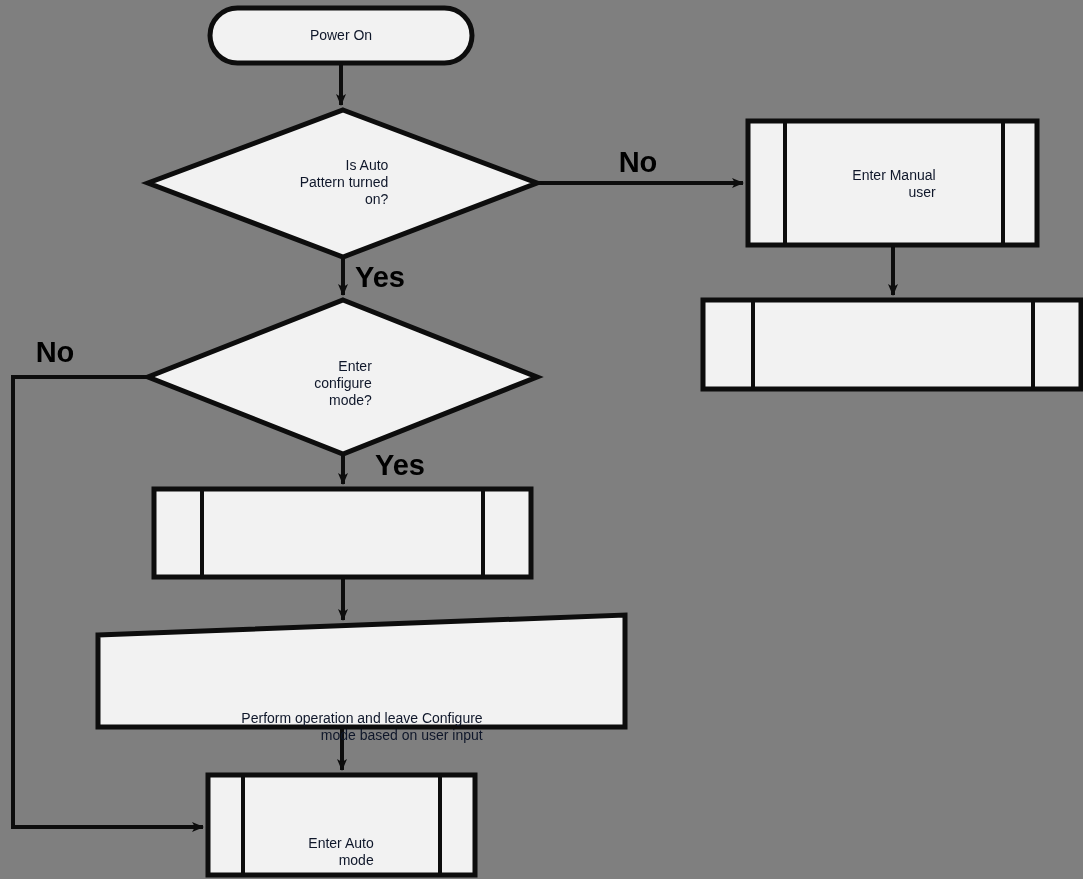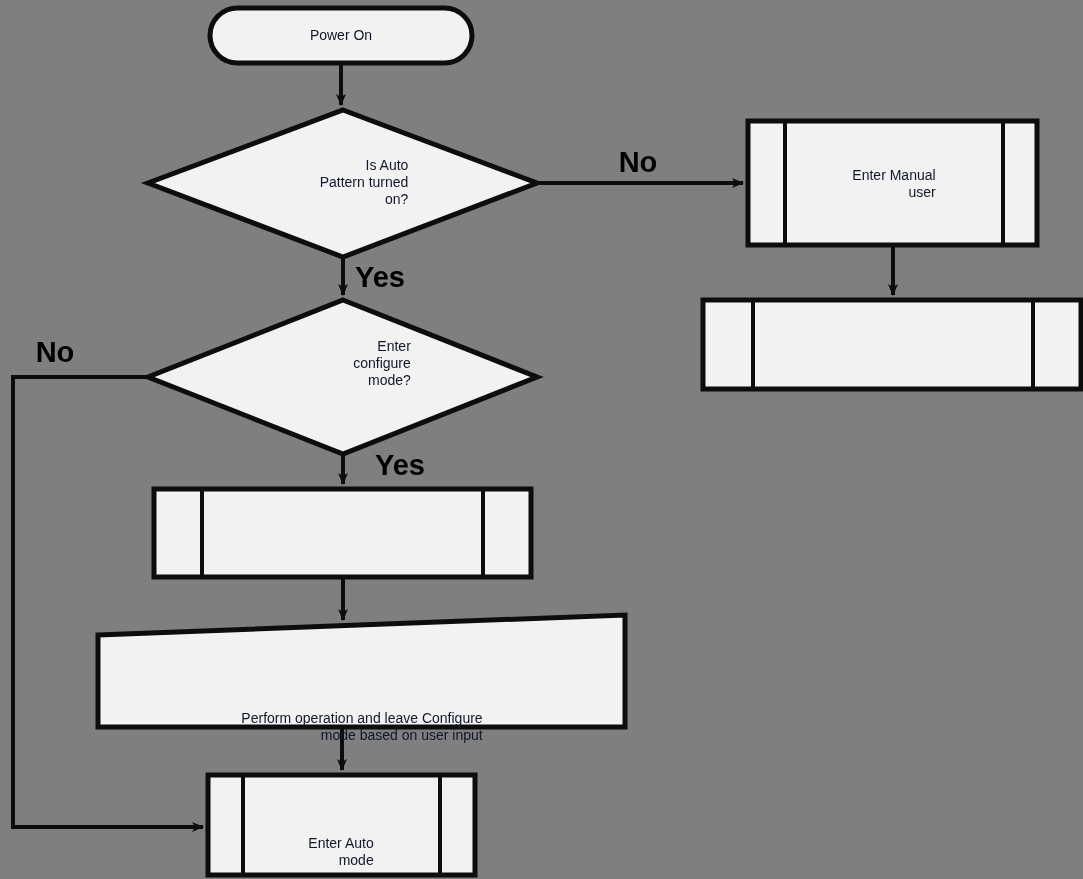--- a/index.html
+++ b/index.html
@@ -105,26 +105,26 @@
     <polygon class="shape" points="98,635 625,615 625,727 98,727" fill="#f2f2f2"></polygon>
 
     <g>
       <rect class="shape" x="208" y="775" width="267" height="100" fill="#f2f2f2"></rect>
       <line class="inner-line" x1="243" y1="775" x2="243" y2="875"></line>
       <line class="inner-line" x1="440" y1="775" x2="440" y2="875"></line>
     </g>
   </svg>
 
   <div class="label nowrap" style="left:341px; top:36px;">Power On</div>
-  <div class="label" style="left:344px; top:183px;margin-left:20px;">Is Auto
+  <div class="label" style="left:344px; top:183px;">Is Auto
 Pattern turned
 on?</div>
   <div class="label" style="left:894px; top:184px;">Enter Manual
 user</div>
-  <div class="label" style="left:343px; top:364px;margin-left:39px;">Enter
+  <div class="label" style="left:343px; top:384px;">Enter
 configure
 mode?</div>
   <div class="label" style="left:362px; top:681px;margin-top:46px;">Perform operation and leave Configure
 mode based on user input</div>
   <div class="label" style="left:341px; top:852px;">Enter Auto
 mode</div>
 
   <div class="edge-label" style="left:638px; top:162px;">No</div>
   <div class="edge-label" style="left:380px; top:277px;">Yes</div>
   <div class="edge-label" style="left:400px; top:465px;">Yes</div>

